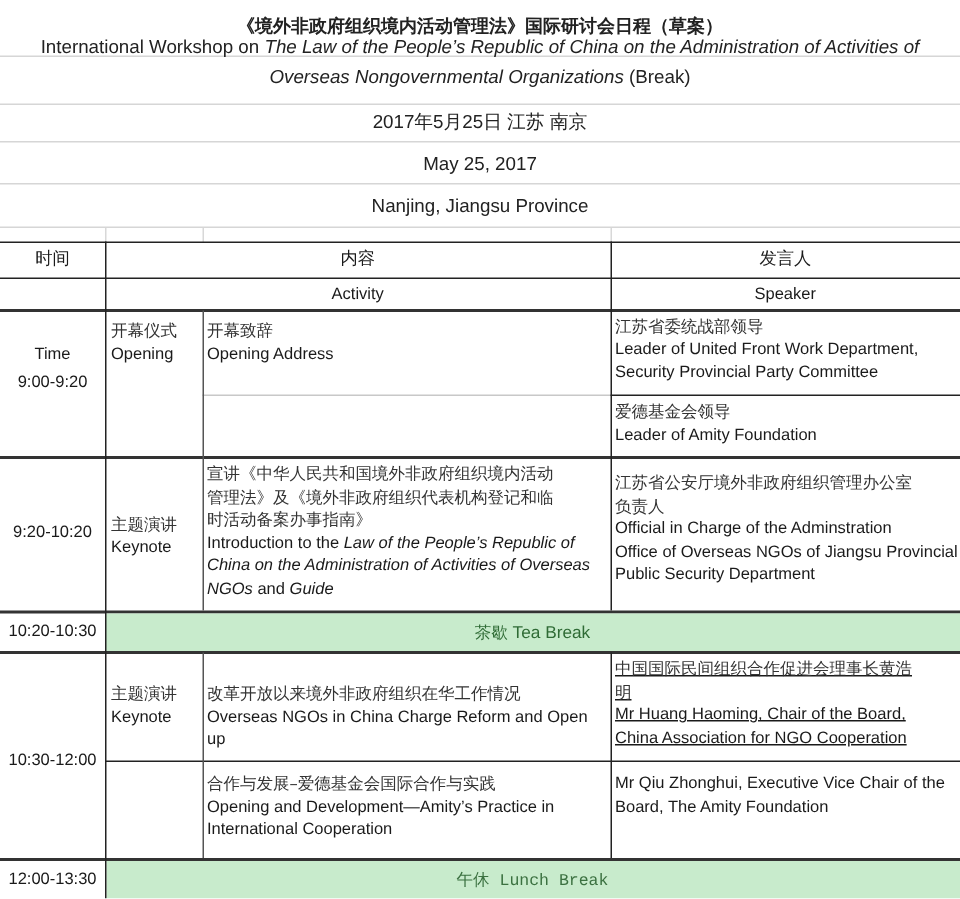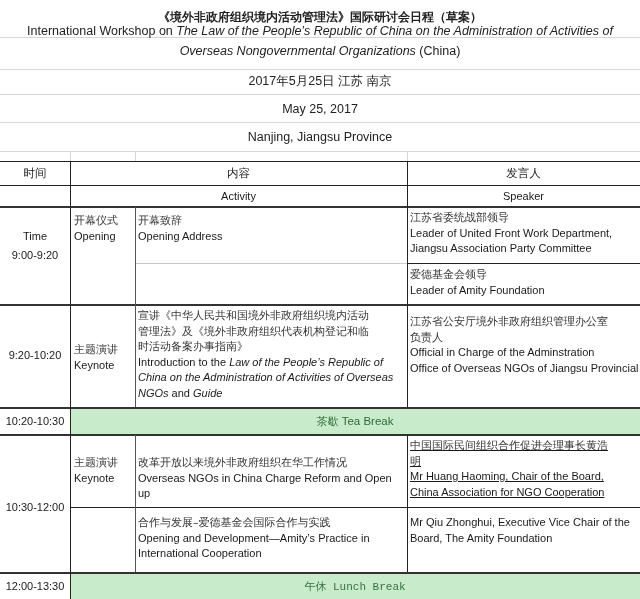--- a/index.html
+++ b/index.html
@@ -33,21 +33,21 @@
   .green { position: absolute; background: #c8ebcc; }
   .break-text { position: absolute; text-align: center; font-size: 11.5px; color: #2f6b35; }
   .break-text.mono { font-family: "Liberation Mono", monospace; font-size: 11px; color: #3b7140; }
 </style>
 </head>
 <body>
 
 <div class="title">《境外非政府组织境内活动管理法》国际研讨会日程（草案）</div>
 
 <div class="hdr-row hdr-intl">
-  <span>International Workshop on </span><i>The Law of the People’s Republic of China on the Administration of Activities of Overseas Nongovernmental Organizations</i><span> (China)</span>
+  <span>International Workshop on </span><i>The Law of the People’s Republic of China on the Administration of Activities of Overseas Nongovernmental Organizations</i><span> (Break)</span>
 </div>
 <div class="hdr-row hdr-cn">2017年5月25日 江苏  南京</div>
 <div class="hdr-row hdr-en-date">May 25, 2017</div>
 <div class="hdr-row hdr-place" style="top:122px;height:0;border:none;"></div>
 <div class="hdr-row" style="top:150px;height:0;border:none;"></div>
 <div class="hdr-row" style="top:122px;height:30px;line-height:30px;border-bottom:1px solid #d6d6d6;">Nanjing, Jiangsu Province</div>
 
 <style>
   .hdr-en-date { top: 95px !important; }
   .hdr-cn { top: 68px !important; height: 27px; line-height: 27px; }
@@ -76,21 +76,21 @@
       <div class="cn">开幕仪式</div>
       <div>Opening</div>
     </div>
     <div class="cell" style="left:138px;top:213px;width:266px;">
       <div class="cn">开幕致辞</div>
       <div>Opening Address</div>
     </div>
     <div class="cell" style="left:410px;top:210px;width:228px;">
       <div class="cn">江苏省委统战部领导</div>
       <div>Leader of United Front Work Department,</div>
-      <div>Jiangsu Association Party Committee</div>
+      <div>Security Provincial Party Committee</div>
     </div>
     <div class="hline light" style="left:135px;top:263px;width:272px;"></div>
     <div class="hline" style="left:407px;top:263px;width:233px;"></div>
     <div class="cell" style="left:410px;top:267px;width:228px;">
       <div class="cn">爱德基金会领导</div>
       <div>Leader of Amity Foundation</div>
     </div>
   </div>
   <div class="hline thick" style="left:0;top:304px;width:640px;"></div>
 
@@ -106,20 +106,21 @@
       <div class="cn">时活动备案办事指南》</div>
       <div><span>Introduction to the </span><span class="it">Law of the People’s Republic of</span></div>
       <div class="it">China on the Administration of Activities of Overseas</div>
       <div><span class="it">NGOs</span><span> and </span><span class="it">Guide</span></div>
     </div>
     <div class="cell" style="left:410px;top:314px;width:230px;">
       <div class="cn">江苏省公安厅境外非政府组织管理办公室</div>
       <div class="cn">负责人</div>
       <div>Official in Charge of the  Adminstration</div>
       <div>Office of Overseas NGOs of Jiangsu Provincial</div>
+      <div>Public Security Department</div>
     </div>
   </div>
   <div class="hline thick" style="left:0;top:407px;width:640px;"></div>
 
   <div>
     <div class="green" style="left:70px;top:409px;width:570px;height:25px;"></div>
     <div class="cell center" style="left:0;top:414px;width:70px;">10:20-10:30</div>
     <div class="break-text" style="left:70px;top:414px;width:570px;">
       <span class="cn" style="color:#2f6b35">茶歇</span>
       <span>Tea Break</span>

